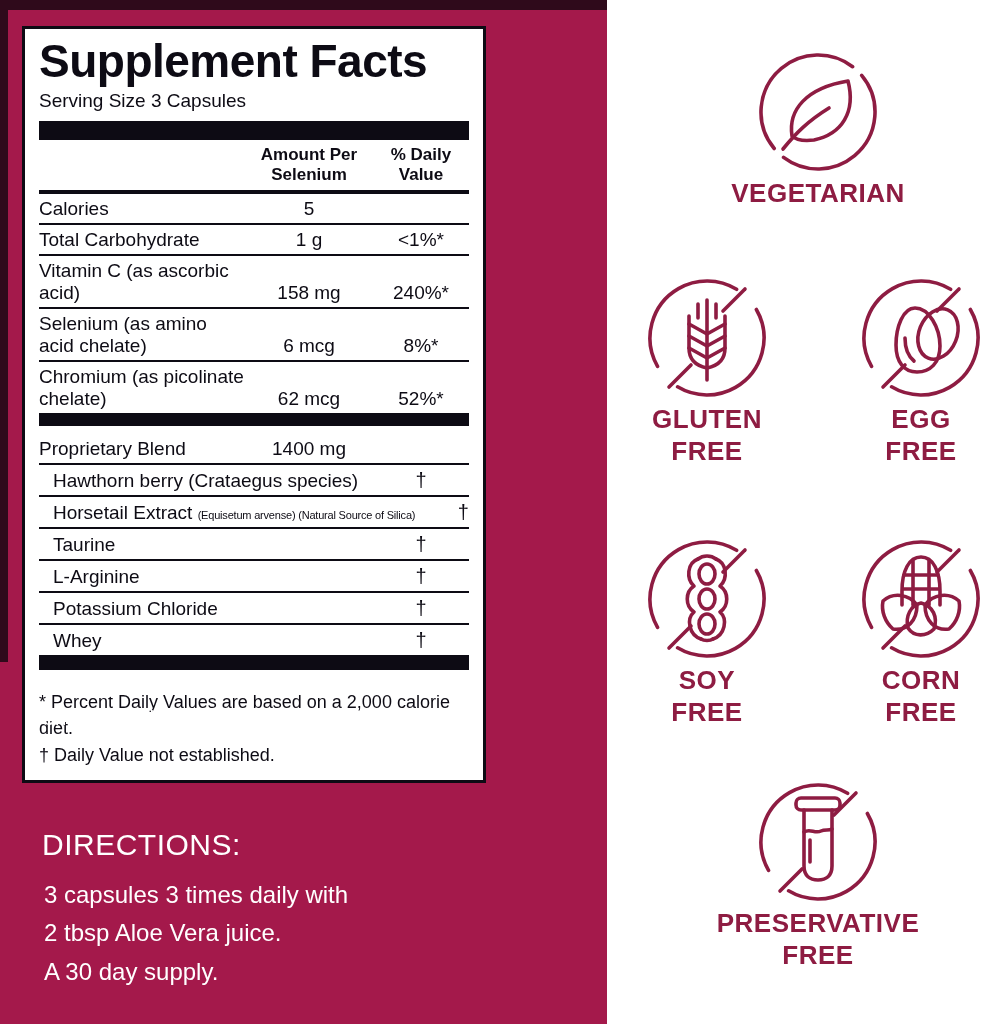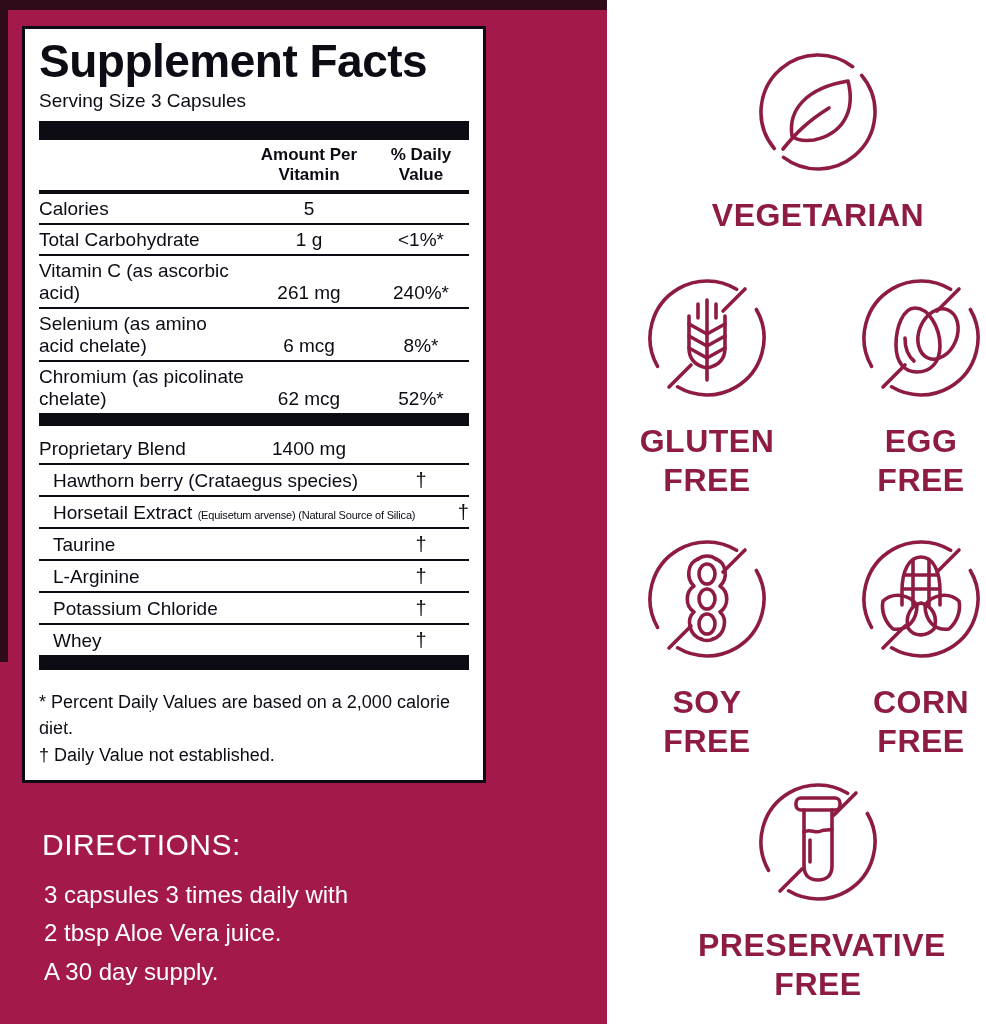--- a/index.html
+++ b/index.html
@@ -36,21 +36,21 @@
   .fnotes{margin-top:19px;}
   .fnote{font-size:18px;line-height:1.45;}
   .other{position:absolute;left:28px;top:670px;color:#fff;font-size:21px;line-height:1.52;}
   .dir-head{position:absolute;left:42px;top:828px;color:#fff;font-size:30px;letter-spacing:0.5px;}
   .dir-lines{position:absolute;left:44px;top:876px;color:#fff;font-size:24px;line-height:1.6;}
   
   .right{position:absolute;left:607px;top:0;width:379px;height:1024px;background:#fff;}
   .badge{position:absolute;width:240px;text-align:center;}
   .badge svg{display:block;margin:0 auto;stroke:var(--accent);fill:none;
              stroke-width:3.6;stroke-linecap:round;stroke-linejoin:round;}
-  .badge-label{margin-top:22px;font-size:32px;font-weight:bold;color:var(--accent);
+  .badge-label{margin-top:4px;font-size:26px;font-weight:bold;color:var(--accent);
                line-height:1.22;letter-spacing:0.5px;}
   .pos-veg{left:91px;top:50px;}
   .pos-gluten{left:-20px;top:276px;}
   .pos-egg{left:194px;top:276px;}
   .pos-soy{left:-20px;top:537px;}
   .pos-corn{left:194px;top:537px;}
   .pos-pres{left:91px;top:780px;}
 </style>
 </head>
 <body>
@@ -61,38 +61,38 @@
     <div class="edge-top"></div>
     <div class="edge-left"></div>
 
     <div class="facts">
       <div class="facts-title">Supplement Facts</div>
       <div class="serving">Serving Size 3 Capsules</div>
       <div class="bar b1"></div>
 
       <div class="hdr">
         <span></span>
-        <span class="h">Amount Per Vitamin</span>
+        <span class="h">Amount Per Selenium</span>
         <span class="h">% Daily Value</span>
       </div>
       <div class="rule-med"></div>
 
       <div class="frow">
         <span class="c-name">Calories</span>
         <span class="c-amt">5</span>
         <span class="c-dv"></span>
       </div>
       <div class="frow">
         <span class="c-name">Total Carbohydrate</span>
         <span class="c-amt">1 g</span>
         <span class="c-dv">&lt;1%*</span>
       </div>
       <div class="frow">
         <span class="c-name">Vitamin C (as ascorbic acid)</span>
-        <span class="c-amt">261 mg</span>
+        <span class="c-amt">158 mg</span>
         <span class="c-dv">240%*</span>
       </div>
       <div class="frow">
         <span class="c-name">Selenium (as amino acid chelate)</span>
         <span class="c-amt">6 mcg</span>
         <span class="c-dv">8%*</span>
       </div>
       <div class="frow nb">
         <span class="c-name">Chromium (as picolinate chelate)</span>
         <span class="c-amt">62 mcg</span>

